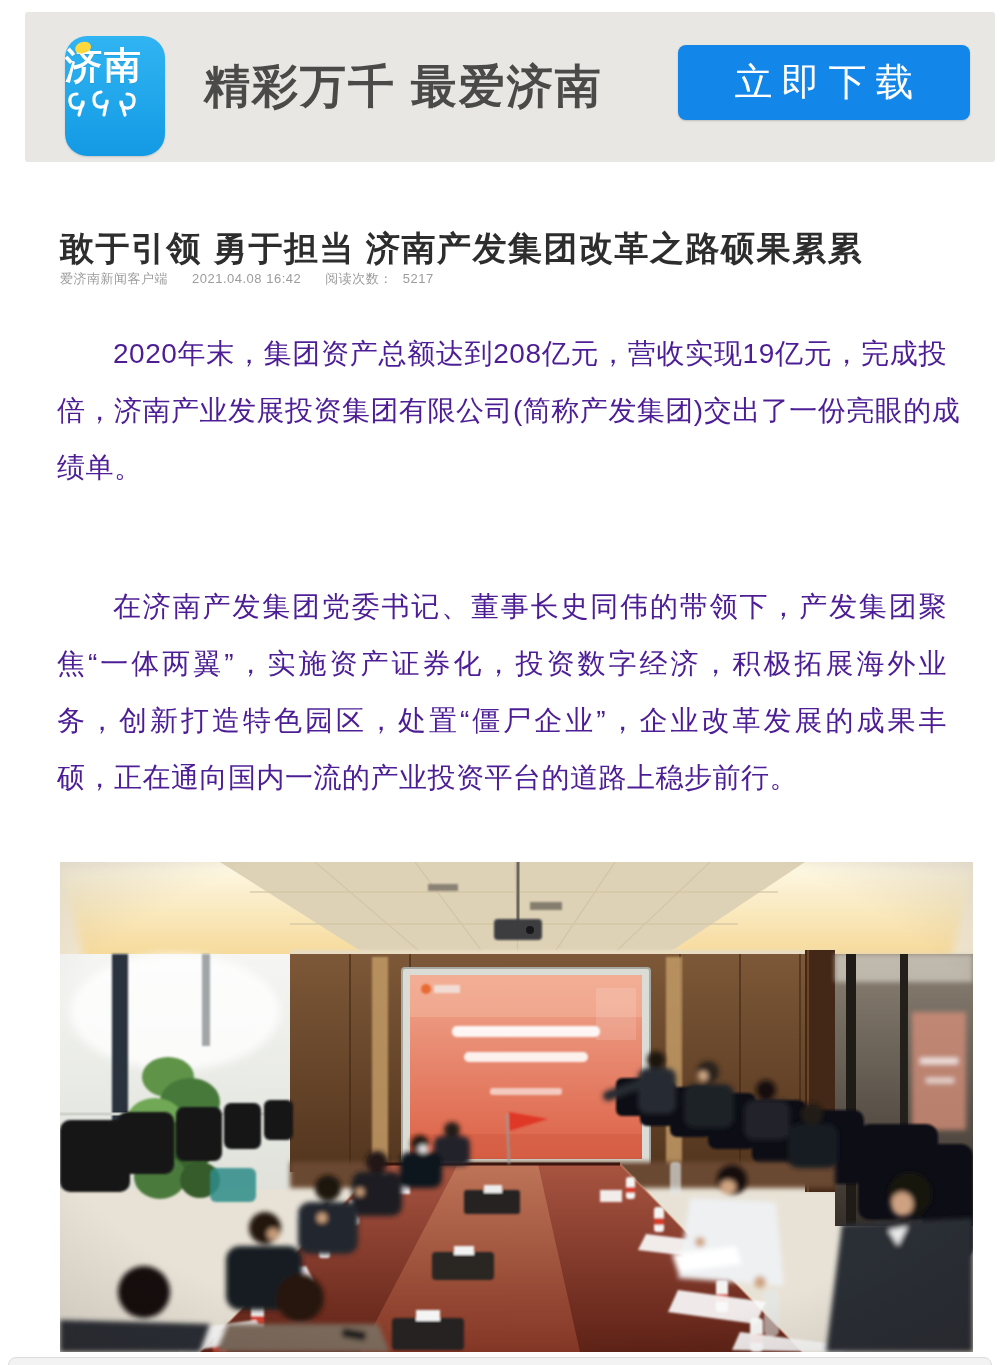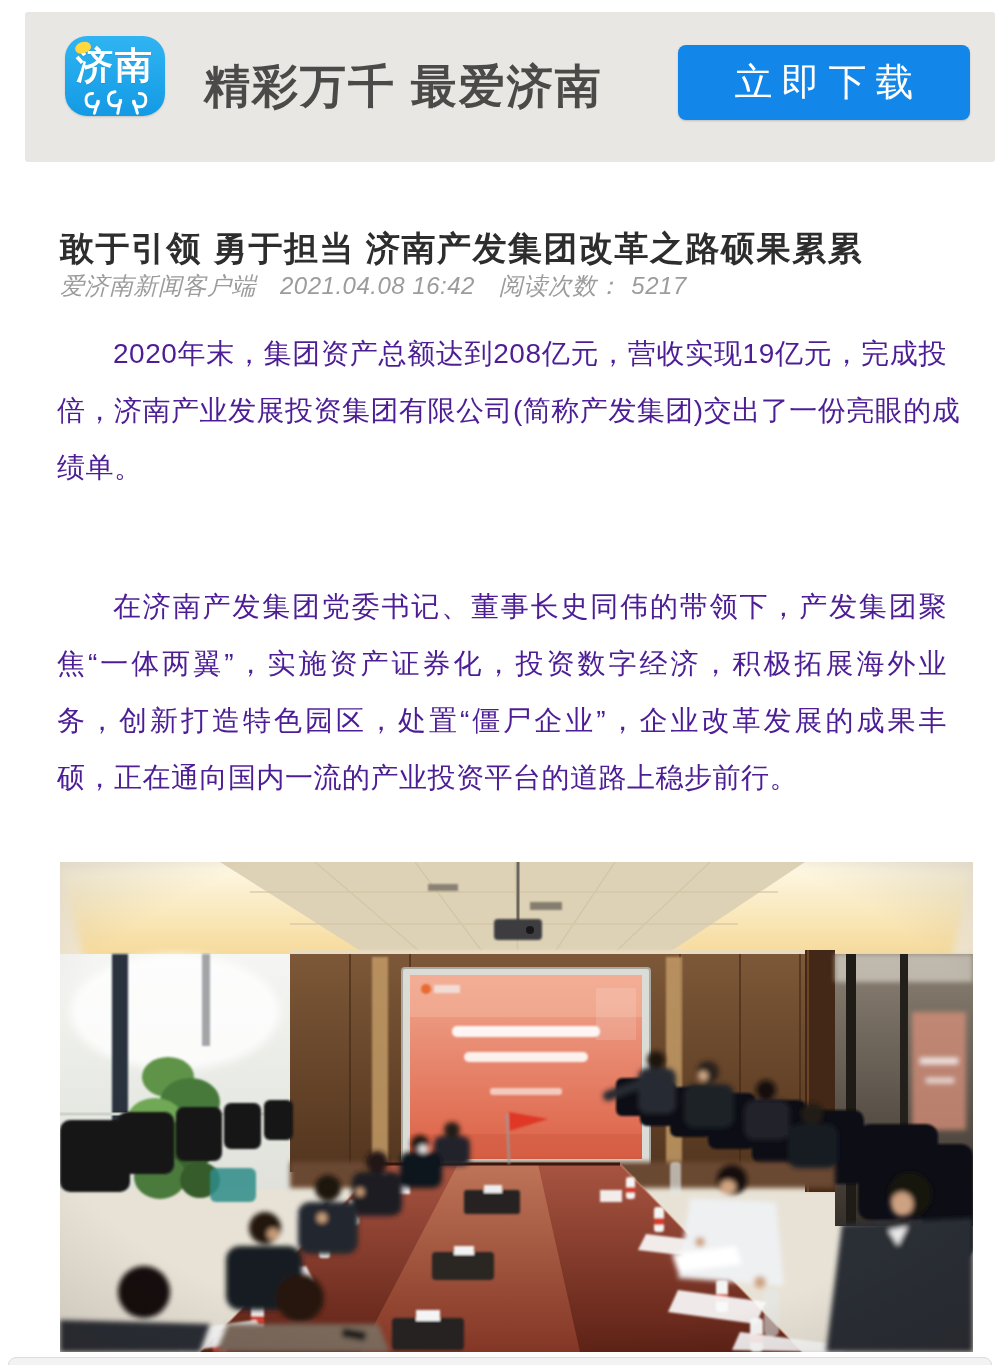--- a/index.html
+++ b/index.html
@@ -7,24 +7,24 @@
     width:1000px;height:1365px;position:relative;overflow:hidden;
     background:#ffffff;
     font-family:"Liberation Sans","DejaVu Sans",sans-serif;
   }
   
   .header{
     position:absolute;left:25px;top:12px;width:970px;height:150px;
     background:#e9e7e4;border-radius:3px;
   }
   .logo{
-    position:absolute;left:40px;top:24px;width:100px;height:80px;
+    position:absolute;left:40px;top:24px;width:100px;height:120px;
     border-radius:22px;background:linear-gradient(180deg,#30b4f2,#139ae4);
     box-shadow:0 1px 2px rgba(0,0,0,.15);
-    display:flex;flex-direction:column;align-items:center;justify-content:flex-start;
+    display:flex;flex-direction:column;align-items:flex-start;justify-content:flex-start;
   }
   .logo-bird{
     position:absolute;left:10px;top:6px;width:16px;height:11px;border-radius:60% 60% 50% 50%;
     background:#ffd83d;transform:rotate(-18deg);
   }
   .logo-text{
     color:#ffffff;font-weight:bold;font-size:37px;letter-spacing:2px;
     margin-top:10px;line-height:40px;text-shadow:0 1px 1px rgba(0,0,0,.08);
   }
   .logo-swirls{margin-top:2px;}
@@ -39,21 +39,21 @@
     display:flex;align-items:center;justify-content:center;
     font-family:Liberation Mono, monospace;box-shadow:0 1px 2px rgba(0,0,0,.18);
   }
   
   .title{
     position:absolute;left:60px;top:204px;width:890px;
     font-size:34px;font-weight:bold;color:#2d2d2d;letter-spacing:1.5px;line-height:42px;
   }
   .meta{
     position:absolute;left:60px;top:270px;width:890px;
-    font-size:24px;color:#9c9c9c;letter-spacing:.5px;font-style:italic;
+    font-size:13px;color:#9c9c9c;letter-spacing:.5px;
   }
   .meta span{margin-right:24px;}
   .meta .views-label{margin-right:10px;}
   .para{position:absolute;left:57px;width:890px;color:#4c1d95;}
   .para .line{
     font-size:28px;line-height:57px;letter-spacing:.5px;
     text-align:justify;text-align-last:justify;white-space:nowrap;
   }
   .para .line.indent{text-indent:2em;}
   .para .line.last{text-align-last:left;white-space:normal;}

